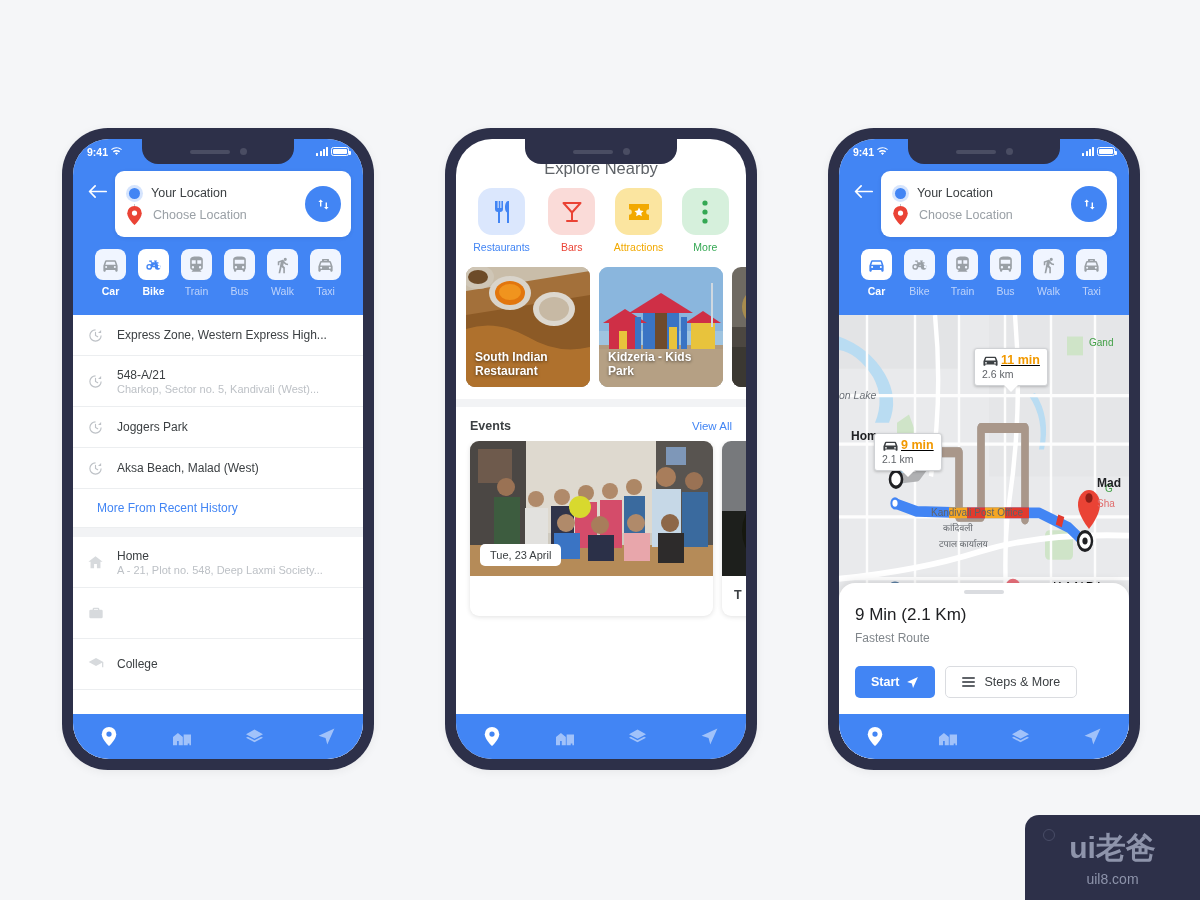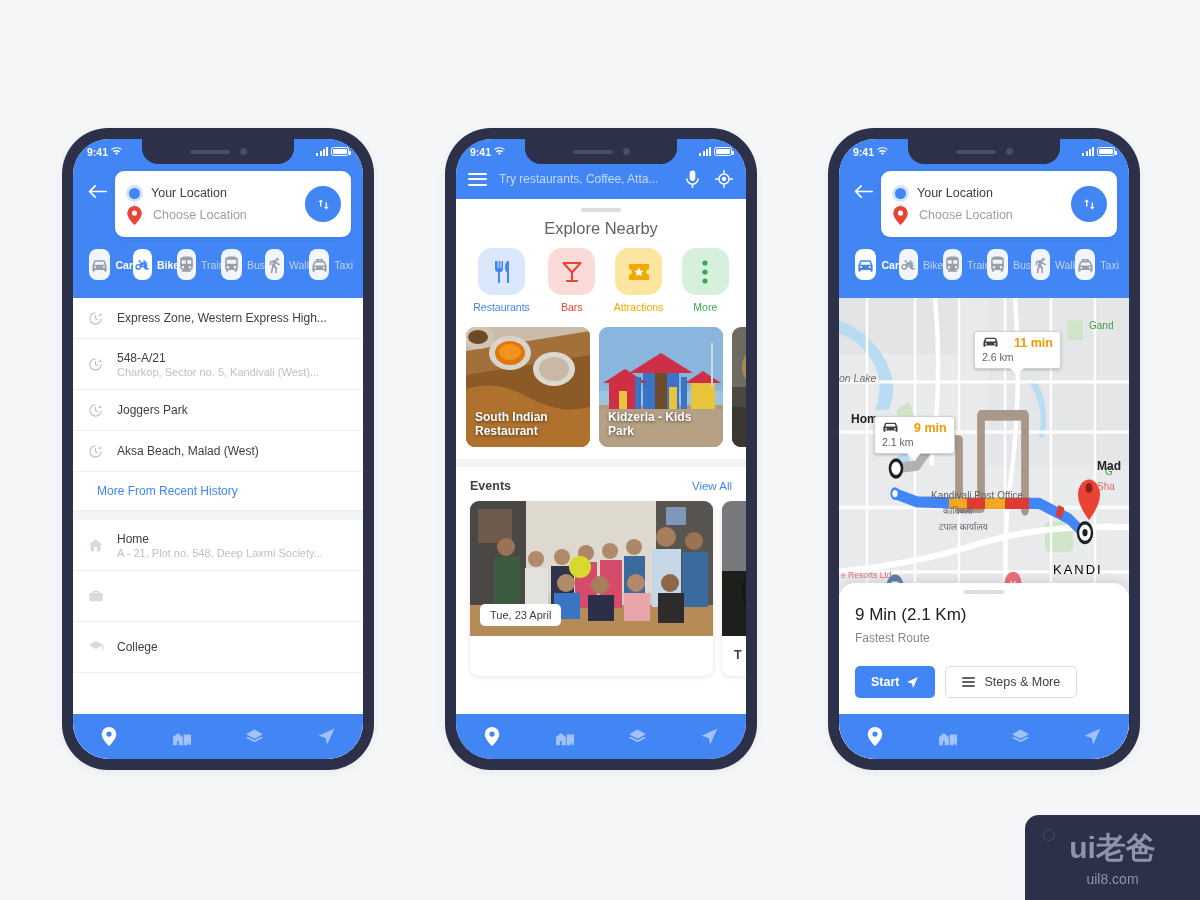--- a/index.html
+++ b/index.html
@@ -97,21 +97,21 @@
     width: 0; height: 12px; border-left: 1.5px dotted #c3c8ce;
   }
   .swap-btn {
     position: absolute; right: 10px; top: 50%; transform: translateY(-50%);
     width: 36px; height: 36px; border-radius: 50%;
     background: #4285f4; color: #fff;
     display: flex; align-items: center; justify-content: center;
     font-size: 15px;
   }
   .modes { display: flex; justify-content: space-between; padding: 12px 4px 8px 4px; }
-  .mode { display: flex; flex-direction: row; align-items: center; gap: 5px; width: 44px; }
+  .mode { display: flex; flex-direction: column; align-items: center; gap: 5px; width: 44px; }
   .mode .tile {
     width: 31px; height: 31px; border-radius: 8px;
     background: rgba(255,255,255,0.92);
     display: flex; align-items: center; justify-content: center;
   }
   .mode .tile.active { background: #ffffff; }
   .mode .tile svg { width: 19px; height: 19px; }
   .mode .lbl { font-size: 10.5px; color: #bed3fb; }
   .mode.active .lbl { color: #ffffff; font-weight: bold; }
 
@@ -177,21 +177,21 @@
   }
   .ecard .cap { padding: 12px 12px 14px; font-size: 12.5px; color: #3c4043; font-weight: bold; }
 
   
   .map { position: relative; flex: 1; background: #e9eaec; overflow: hidden; }
   .map-svg { position: absolute; inset: 0; width: 100%; height: 100%; }
   .eta {
     position: absolute; background: #fff; border: 1px solid #d0d2d5;
     border-radius: 3px; padding: 4px 7px 5px; box-shadow: 0 1px 3px rgba(0,0,0,0.22);
   }
-  .eta .l1 { display: flex; align-items: flex-start; gap: 15px; }
+  .eta .l1 { display: flex; align-items: flex-end; gap: 2px; text-decoration: underline; }
   .eta .l1 .tm { font-size: 12.5px; font-weight: bold; color: #f29900; }
   .eta .l2 { font-size: 10.5px; color: #5f6368; margin-top: 1px; }
   .eta::after {
     content:''; position:absolute; left: 50%; bottom: -7px; transform: translateX(-50%);
     border-left: 7px solid transparent; border-right: 7px solid transparent;
     border-top: 7px solid #fff;
   }
   .eta-1 { left: 135px; top: 33px; }
   .eta-2 { left: 35px; top: 118px; }
   .map-lbl { position: absolute; color: #3c4043; pointer-events: none; white-space: nowrap; }
@@ -477,42 +477,20 @@
                 <i></i>
                 <i></i>
                 <i></i>
               </span>
             <span class="batt">
                 <i></i>
               </span>
           </span>
         </div>
 
-        <div class="search-head">
-          <span class="hamb">
-              <i></i>
-              <i></i>
-              <i></i>
-            </span>
-          <span class="search-inp">Try restaurants, Coffee, Atta...</span>
-          <span class="mic">
-              <svg width="15" height="19" viewBox="0 0 16 20">
-                <rect x="5" y="0.5" width="6" height="11" rx="3" fill="#fff"></rect>
-                <path fill="none" stroke="#fff" stroke-width="1.6" d="M2 9a6 6 0 0012 0"></path>
-                <path stroke="#fff" stroke-width="1.6" d="M8 15v4"></path>
-              </svg>
-            </span>
-          <span class="crosshair">
-              <svg width="18" height="18" viewBox="0 0 22 22">
-                <circle cx="11" cy="11" r="6.2" fill="none" stroke="#fff" stroke-width="1.8"></circle>
-                <circle cx="11" cy="11" r="2.6" fill="#fff"></circle>
-                <path stroke="#fff" stroke-width="1.8" stroke-linecap="round" d="M11 .8v3M11 18.2v3M.8 11h3M18.2 11h3"></path>
-              </svg>
-            </span>
-        </div>
 
         <div class="scrollarea">
           <div class="sheet-handle"></div>
           <div class="explore-title">Explore Nearby</div>
 
           <div class="cats">
             <div class="cat">
               <span class="bubble" style="background:#dbe7fd">
                 <svg width="22" height="24" viewBox="0 0 22 24">
                     <path fill="#4285f4" d="M4 1v8a3 3 0 003 3v11h2V12a3 3 0 003-3V1h-1.6v7H9.3V1H7.7v7H6.6V1zM17 1c-1.8 0-3 3-3 6.5 0 2.6.8 4.3 2 4.9V23h2V1z"></path>

